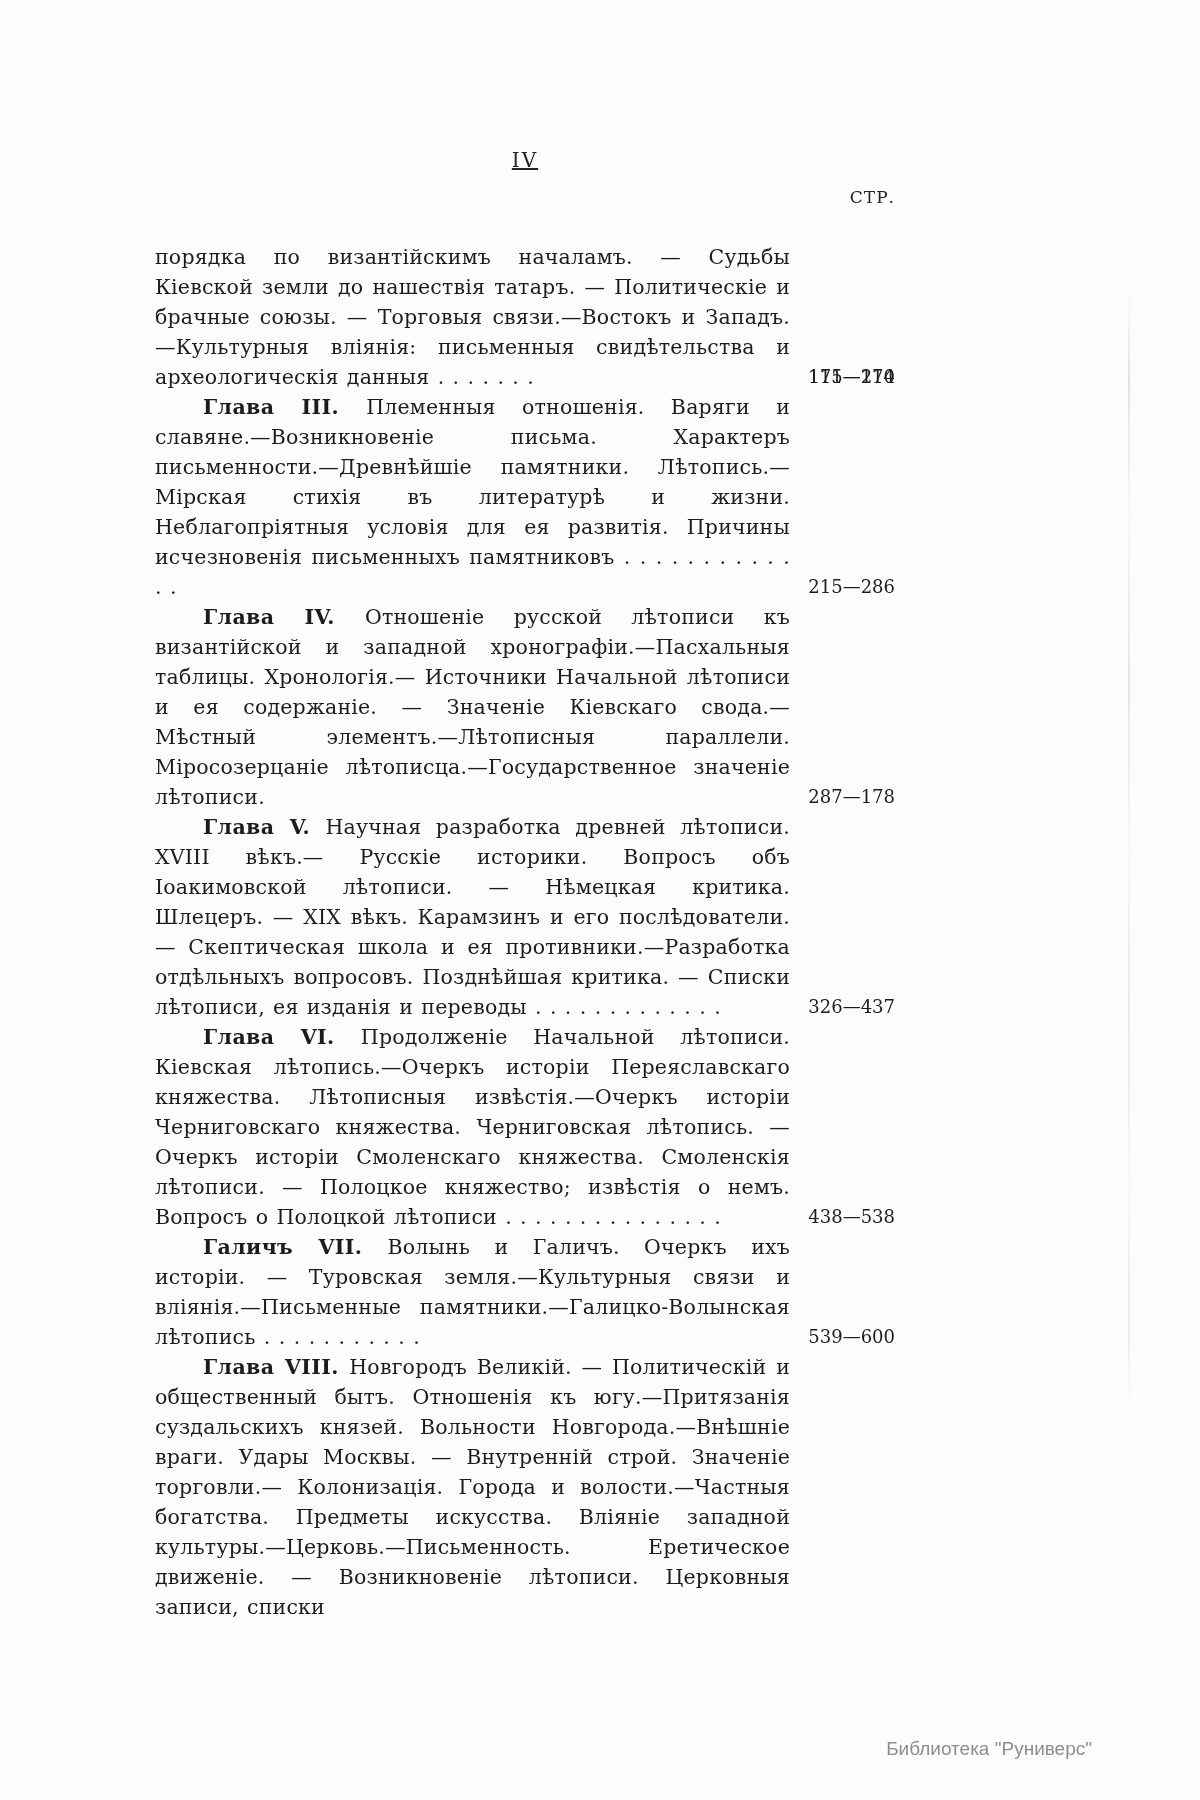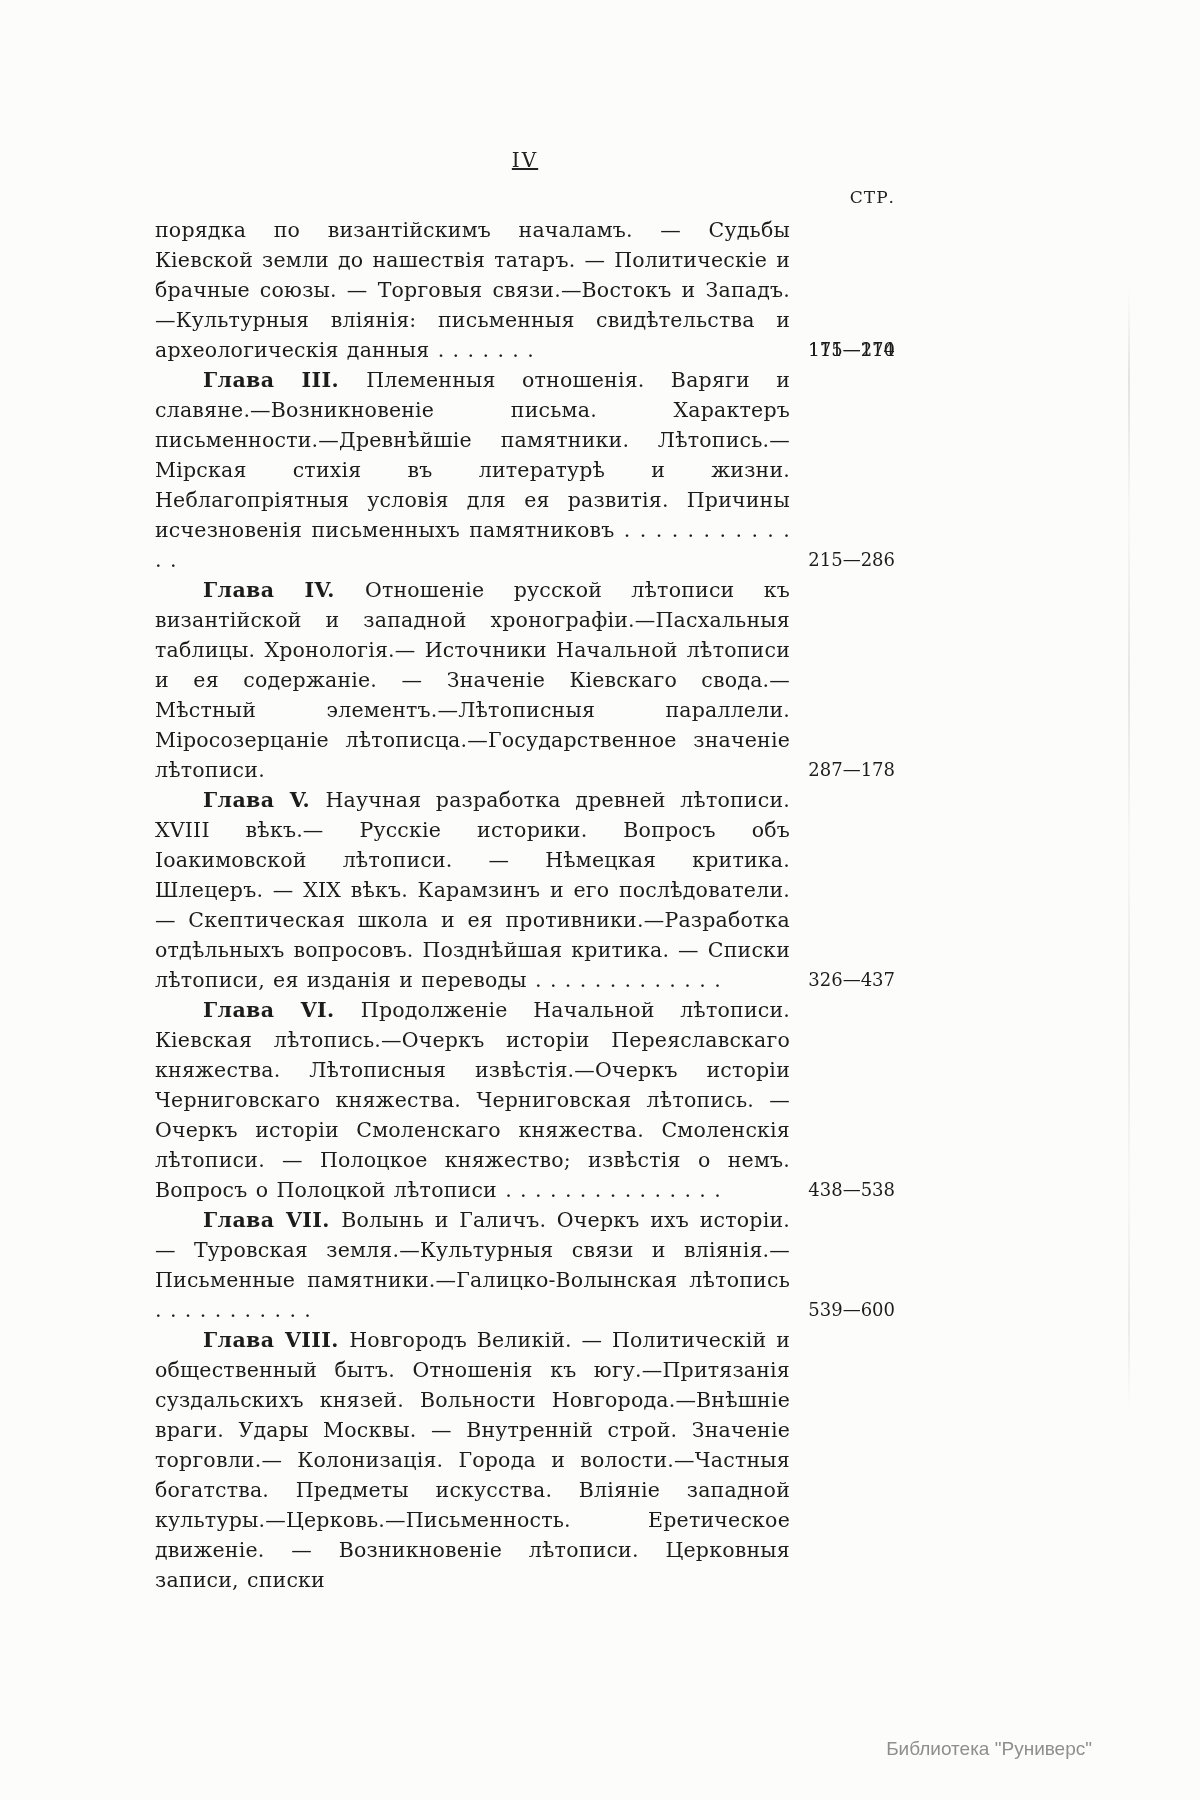--- a/index.html
+++ b/index.html
@@ -35,21 +35,21 @@
     top: 187px;
     left: 790px;
     width: 105px;
     text-align: right;
     font-size: 17px;
     letter-spacing: 1px;
     color: #222;
   }
   .toc {
     position: absolute;
-    top: 215px;
+    top: 242px;
     left: 155px;
     width: 740px;
   }
   .entry {
     position: relative;
     padding-right: 105px; 
   }
   .entry-text {
     margin: 0;
     font-size: 20.5px;
@@ -134,21 +134,21 @@
     <p class="entry-text"><b class="chapter">Глава V. </b><span class="body-text">Научная разработка древней лѣтописи. XVIII вѣкъ.— Русскіе историки. Вопросъ объ Іоакимовской лѣтописи. — Нѣмецкая критика. Шлецеръ. — XIX вѣкъ. Карамзинъ и его послѣдователи. — Скептическая школа и ея противники.—Разработка отдѣльныхъ вопросовъ. Позднѣйшая критика. — Списки лѣтописи, ея изданія и переводы . . . . . . . . . . . . .</span></p>
     <span class="pages">326—437</span>
   </div>
 
   <div class="entry indent">
     <p class="entry-text"><b class="chapter">Глава VI. </b><span class="body-text">Продолженіе Начальной лѣтописи. Кіевская лѣтопись.—Очеркъ исторіи Переяславскаго княжества. Лѣтописныя извѣстія.—Очеркъ исторіи Черниговскаго княжества. Черниговская лѣтопись. — Очеркъ исторіи Смоленскаго княжества. Смоленскія лѣтописи. — Полоцкое княжество; извѣстія о немъ. Вопросъ о Полоцкой лѣтописи . . . . . . . . . . . . . . .</span></p>
     <span class="pages">438—538</span>
   </div>
 
   <div class="entry indent">
-    <p class="entry-text"><b class="chapter">Глава VII. </b><span class="body-text">Волынь и Галичъ. Очеркъ ихъ исторіи. — Туровская земля.—Культурныя связи и вліянія.—Письменные памятники.—Галицко-Волынская лѣтопись . . . . . . . . . . .</span></p>
+    <p class="entry-text"><b class="chapter">Галичъ VII. </b><span class="body-text">Волынь и Галичъ. Очеркъ ихъ исторіи. — Туровская земля.—Культурныя связи и вліянія.—Письменные памятники.—Галицко-Волынская лѣтопись . . . . . . . . . . .</span></p>
     <span class="pages">539—600</span>
   </div>
 
   <div class="entry indent">
     <p class="entry-text"><b class="chapter">Глава VIII. </b><span class="body-text">Новгородъ Великій. — Политическій и общественный бытъ. Отношенія къ югу.—Притязанія суздальскихъ князей. Вольности Новгорода.—Внѣшніе враги. Удары Москвы. — Внутренній строй. Значеніе торговли.— Колонизація. Города и волости.—Частныя богатства. Предметы искусства. Вліяніе западной культуры.—Церковь.—Письменность. Еретическое движеніе. — Возникновеніе лѣтописи. Церковныя записи, списки</span></p>
     <span class="pages"></span>
   </div>
 </div>
 
   <div class="scan-edge"></div>

